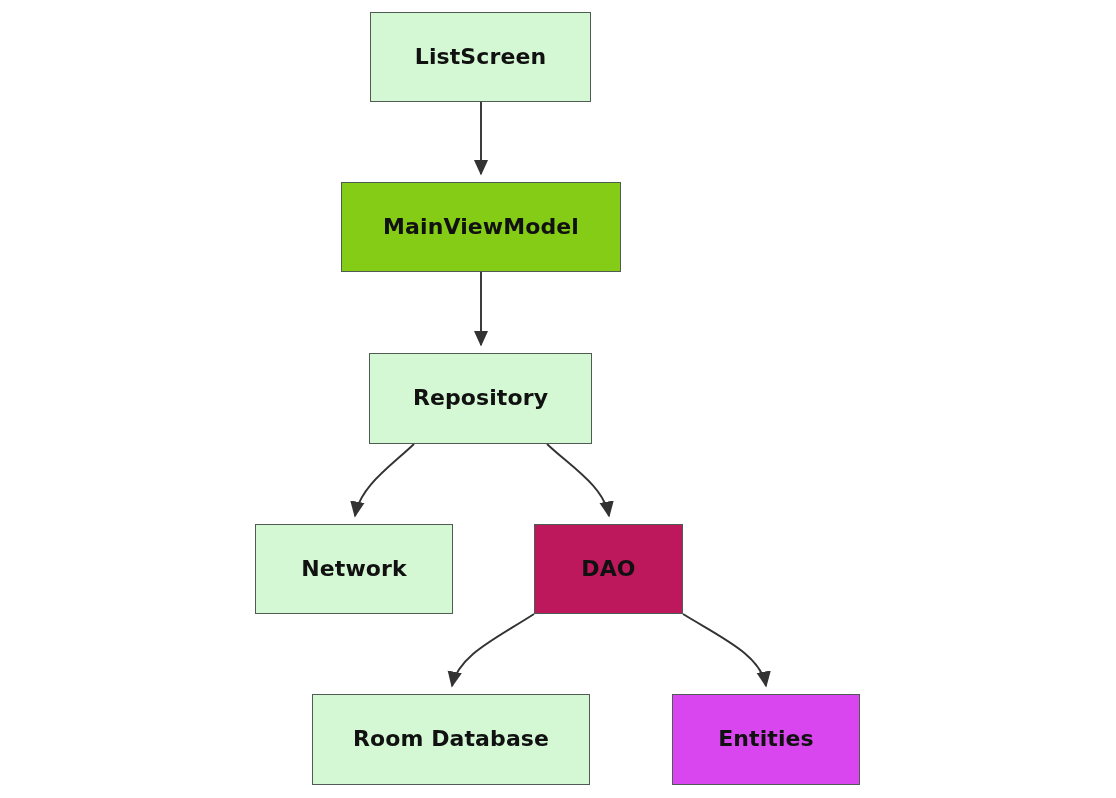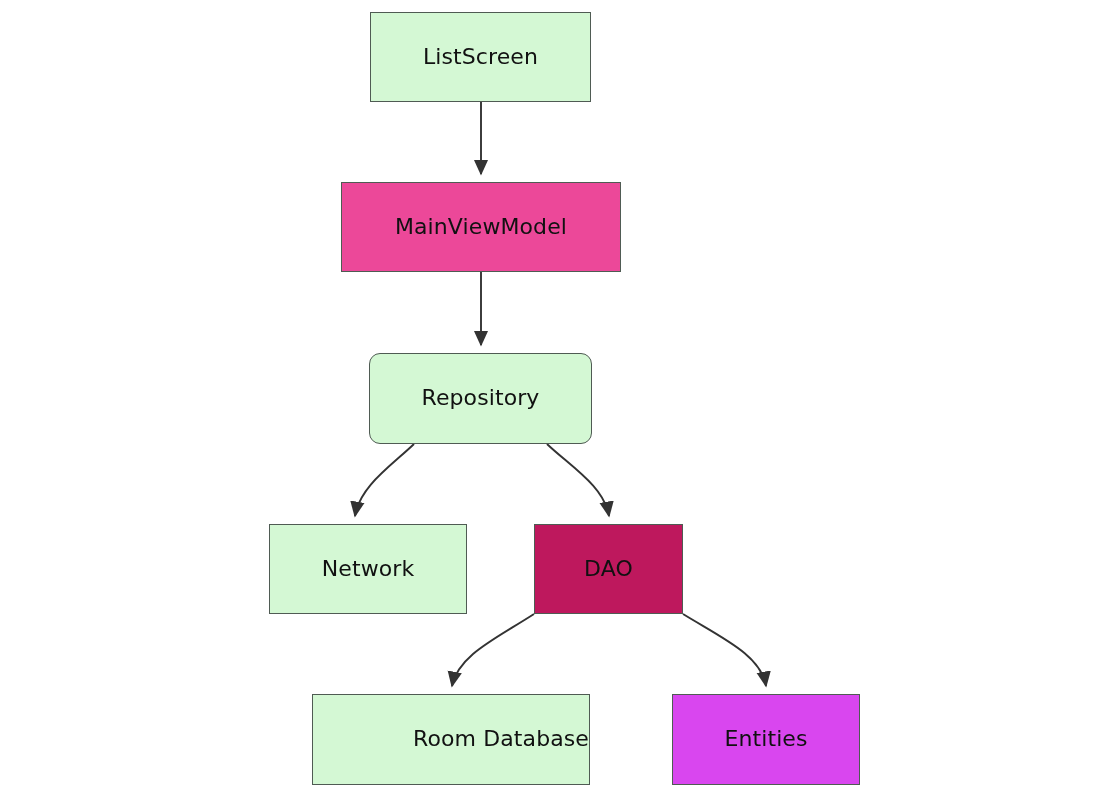--- a/index.html
+++ b/index.html
@@ -44,21 +44,21 @@
     letter-spacing: 0.1px;
   }
   .node-label {
     display: block;
     text-align: center;
   }
 </style>
 </head>
 <body>
 
-<div id="diagram-root" style="width: 1077px; height: 798px; background: rgb(255, 255, 255);">
+<div id="diagram-root" style="width: 1077px; height: 798px; background: rgb(255, 255, 255); font-weight: bold;">
 
   <svg id="edge-layer" width="1116" height="798" viewBox="0 0 1116 798" xmlns="http://www.w3.org/2000/svg">
     <defs>
       <marker id="arrowhead" markerWidth="9" markerHeight="9" refX="7.6" refY="4.5" orient="auto" markerUnits="strokeWidth">
         <path d="M 0 0.7 L 8.4 4.5 L 0 8.3 z" fill="#333333"></path>
       </marker>
     </defs>
     <g id="edges-group">
         <path d="M 481 102 L 481 174" fill="none" stroke="#333333" stroke-width="1.9" marker-end="url(#arrowhead)"></path>
         <path d="M 481 272 L 481 345" fill="none" stroke="#333333" stroke-width="1.9" marker-end="url(#arrowhead)"></path>
@@ -66,33 +66,33 @@
         <path d="M 547 444 C 570 466, 604 486, 609 516" fill="none" stroke="#333333" stroke-width="1.9" marker-end="url(#arrowhead)"></path>
         <path d="M 534 614 C 497 638, 458 655, 452 686" fill="none" stroke="#333333" stroke-width="1.9" marker-end="url(#arrowhead)"></path>
         <path d="M 683 614 C 722 638, 761 655, 766 686" fill="none" stroke="#333333" stroke-width="1.9" marker-end="url(#arrowhead)"></path>
       </g>
   </svg>
 
   <div id="nodes-group">
       <div class="node" style="left: 370px; top: 12px; width: 221px; height: 90px; background: rgb(212, 248, 212); border-color: rgb(79, 91, 83); color: rgb(17, 17, 17); font-size: 22px;">
         <span class="node-label">ListScreen</span>
       </div>
-      <div class="node" style="left: 341px; top: 182px; width: 280px; height: 90px; background: #ec4899; border-color: rgb(79, 91, 83); color: rgb(17, 17, 17); font-size: 22px;">
+      <div class="node" style="left: 341px; top: 182px; width: 280px; height: 90px; background: #84cc16; border-color: rgb(79, 91, 83); color: rgb(17, 17, 17); font-size: 22px;">
         <span class="node-label">MainViewModel</span>
       </div>
-      <div class="node" style="left: 369px; top: 353px; width: 223px; height: 91px; background: rgb(212, 248, 212); border-color: rgb(79, 91, 83); color: rgb(17, 17, 17); font-size: 22px; border-radius: 11px;">
+      <div class="node" style="left: 369px; top: 353px; width: 223px; height: 91px; background: rgb(212, 248, 212); border-color: rgb(79, 91, 83); color: rgb(17, 17, 17); font-size: 22px;">
         <span class="node-label">Repository</span>
       </div>
-      <div class="node" style="left: 269px; top: 524px; width: 198px; height: 90px; background: rgb(212, 248, 212); border-color: rgb(79, 91, 83); color: rgb(17, 17, 17); font-size: 22px;">
+      <div class="node" style="left: 255px; top: 524px; width: 198px; height: 90px; background: rgb(212, 248, 212); border-color: rgb(79, 91, 83); color: rgb(17, 17, 17); font-size: 22px;">
         <span class="node-label">Network</span>
       </div>
       <div class="node" style="left: 534px; top: 524px; width: 149px; height: 90px; background: #be185d; border-color: rgb(79, 91, 83); color: rgb(17, 17, 17); font-size: 22px;">
         <span class="node-label">DAO</span>
       </div>
-      <div class="node" style="left: 312px; top: 694px; width: 278px; height: 91px; background: rgb(212, 248, 212); border-color: rgb(79, 91, 83); color: rgb(17, 17, 17); font-size: 22px; justify-content: flex-end;">
+      <div class="node" style="left: 312px; top: 694px; width: 278px; height: 91px; background: rgb(212, 248, 212); border-color: rgb(79, 91, 83); color: rgb(17, 17, 17); font-size: 22px;">
         <span class="node-label">Room Database</span>
       </div>
       <div class="node" style="left: 672px; top: 694px; width: 188px; height: 91px; background: #d946ef; border-color: rgb(79, 91, 83); color: rgb(17, 17, 17); font-size: 22px;">
         <span class="node-label">Entities</span>
       </div>
     </div>
 
 </div>
 
 </body></html>

